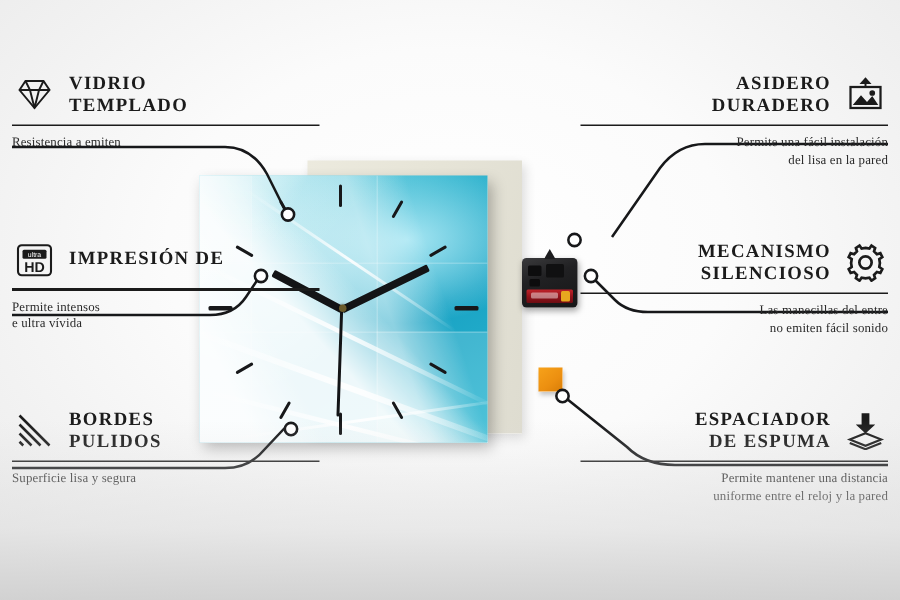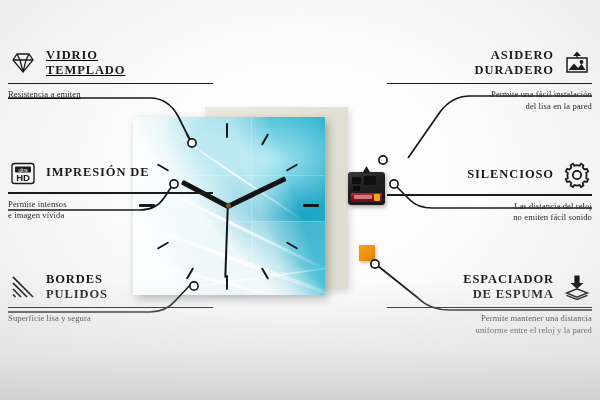--- a/index.html
+++ b/index.html
@@ -162,21 +162,21 @@
     <g fill="#ffffff" stroke="#17181a" stroke-width="1.7">
       <circle cx="192" cy="143" r="4.1"></circle>
       <circle cx="174" cy="184" r="4.1"></circle>
       <circle cx="194" cy="286" r="4.1"></circle>
       <circle cx="383" cy="160" r="4.1"></circle>
       <circle cx="394" cy="184" r="4.1"></circle>
       <circle cx="375" cy="264" r="4.1"></circle>
     </g>
   </svg>
 
-  <div class="feat left" style="top:48px;text-decoration:underline;">
+  <div class="feat left" style="top:48px;">
     <div class="fhead">
       <span class="ficon">
         <svg width="28" height="24" viewBox="0 0 28 24" fill="none" stroke="#1b1b1b" stroke-width="1.3">
           <path d="M4 9 L8 3 H20 L24 9 L14 21 Z"></path>
           <path d="M4 9 H24 M8 3 L11 9 L14 21 M20 3 L17 9 L14 21 M11 9 H17"></path>
         </svg>
       </span>
       <div class="ftitle">
         <div>VIDRIO</div>
         <div>TEMPLADO</div>
@@ -198,21 +198,21 @@
           <text x="14" y="20" font-family="Liberation Sans, sans-serif" font-size="9.5" font-weight="bold" fill="#1b1b1b" text-anchor="middle">HD</text>
         </svg>
       </span>
       <div class="ftitle">
         <div>IMPRESIÓN DE</div>
       </div>
     </div>
     <div class="rule"></div>
     <div class="fdesc">
       <div>Permite intensos</div>
-      <div>e imagen vívida</div>
+      <div>e ultra vívida</div>
     </div>
   </div>
 
   <div class="feat left" style="top:272px;">
     <div class="fhead">
       <span class="ficon">
         <svg width="28" height="24" viewBox="0 0 28 24" stroke="#1b1b1b" stroke-width="1.7" fill="none">
           <path d="M4 2 L24 22"></path>
             <path d="M4 8 L18 22"></path>
             <path d="M4 14 L12 22"></path>
@@ -255,26 +255,27 @@
 
   <div class="feat right" style="top:160px;">
     <div class="fhead">
       <span class="ficon">
         <svg width="28" height="26" viewBox="0 0 28 26" fill="none" stroke="#1b1b1b" stroke-width="1.8">
           <path d="M14 3.2 l2.6 .5 1.4-2 2.4 1.6 -.7 2.3 1.9 1.9 2.3-.7 1.3 2.6 -2 1.4 .4 2.6 -.4 2.6 2 1.4 -1.3 2.6 -2.3-.7 -1.9 1.9 .7 2.3 -2.4 1.6 -1.4-2 -2.6 .5 -2.6-.5 -1.4 2 -2.4-1.6 .7-2.3 -1.9-1.9 -2.3 .7 -1.3-2.6 2-1.4 -.4-2.6 .4-2.6 -2-1.4 1.3-2.6 2.3 .7 1.9-1.9 -.7-2.3 2.4-1.6 1.4 2 Z"></path>
           <circle cx="14" cy="13" r="4.1"></circle>
         </svg>
       </span>
       <div class="ftitle">
+        <div>MECANISMO</div>
         <div>SILENCIOSO</div>
       </div>
     </div>
     <div class="rule"></div>
     <div class="fdesc">
-      <div>Las distancia del reloj</div>
+      <div>Las manecillas del entre</div>
       <div>no emiten fácil sonido</div>
     </div>
   </div>
 
   <div class="feat right" style="top:272px;">
     <div class="fhead">
       <span class="ficon">
         <svg width="28" height="26" viewBox="0 0 28 26" fill="none" stroke="#1b1b1b" stroke-width="1.4">
           <path d="M11.4 1.5 H16.6 V9 H20.5 L14 15 L7.5 9 H11.4 Z" fill="#1b1b1b" stroke="none"></path>
           <path d="M14 14.8 L24.5 19 L14 23.2 L3.5 19 Z"></path>

